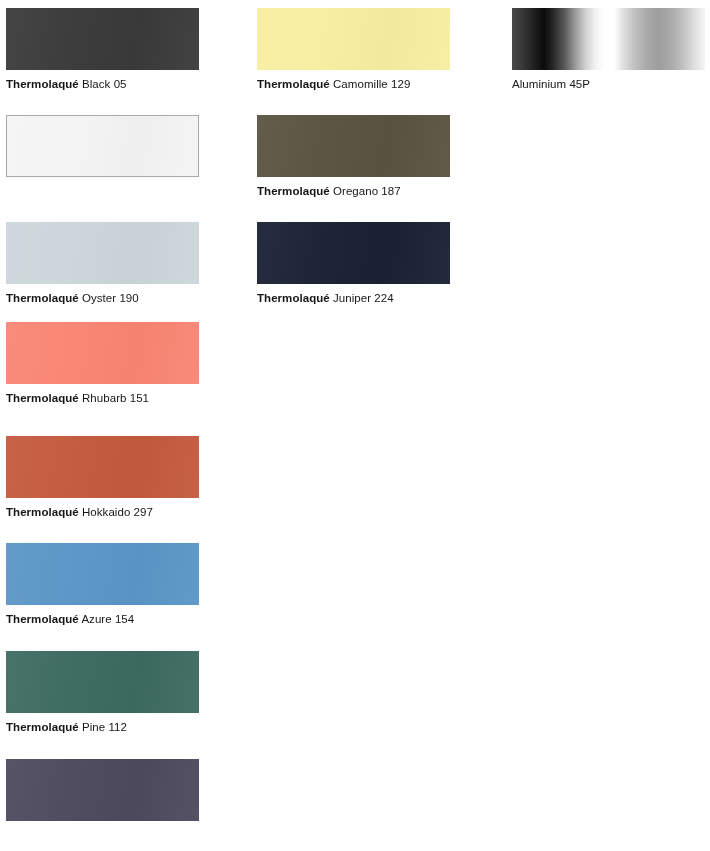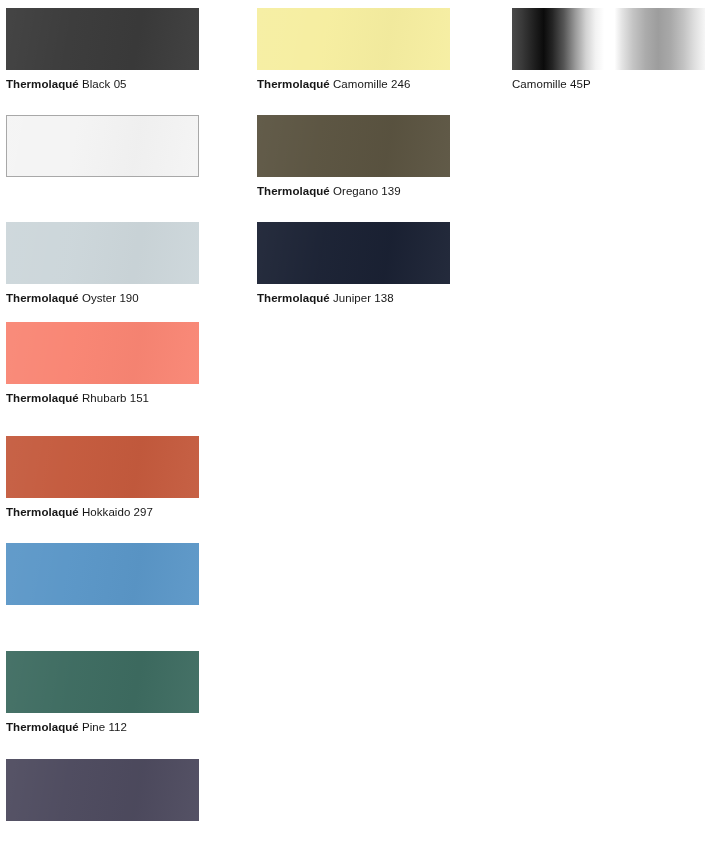--- a/index.html
+++ b/index.html
@@ -135,20 +135,21 @@
       <div class="swatch-chip" style="background:#c45a3d">
         <div class="sheen"></div>
       </div>
       <div class="swatch-label"><span class="brand">Thermolaqué</span> <span class="tone">Hokkaido 297</span></div>
     </div>
 
     <div class="swatch-entry" style="top:543px">
       <div class="swatch-chip" style="background:#5a96c7">
         <div class="sheen"></div>
       </div>
+      <div class="swatch-label"><span class="brand">Thermolaqué</span> <span class="tone">Azure 154</span></div>
     </div>
 
     <div class="swatch-entry" style="top:651px">
       <div class="swatch-chip" style="background:#3d6b60">
         <div class="sheen"></div>
       </div>
       <div class="swatch-label"><span class="brand">Thermolaqué</span> <span class="tone">Pine 112</span></div>
     </div>
 
     <div class="swatch-entry" style="top:759px">
@@ -158,44 +159,44 @@
     </div>
 
   </div>
 
   <div class="swatch-column column-2">
 
     <div class="swatch-entry" style="top:8px">
       <div class="swatch-chip" style="background:#f6eea0">
         <div class="sheen"></div>
       </div>
-      <div class="swatch-label"><span class="brand">Thermolaqué</span> <span class="tone">Camomille 246</span></div>
+      <div class="swatch-label"><span class="brand">Thermolaqué</span> <span class="tone">Camomille 129</span></div>
     </div>
 
     <div class="swatch-entry" style="top:115px">
       <div class="swatch-chip" style="background:#5a5340">
         <div class="sheen"></div>
       </div>
-      <div class="swatch-label"><span class="brand">Thermolaqué</span> <span class="tone">Oregano 139</span></div>
+      <div class="swatch-label"><span class="brand">Thermolaqué</span> <span class="tone">Oregano 187</span></div>
     </div>
 
     <div class="swatch-entry" style="top:222px">
       <div class="swatch-chip" style="background:#1a2133">
         <div class="sheen"></div>
       </div>
-      <div class="swatch-label"><span class="brand">Thermolaqué</span> <span class="tone">Juniper 138</span></div>
+      <div class="swatch-label"><span class="brand">Thermolaqué</span> <span class="tone">Juniper 224</span></div>
     </div>
 
   </div>
 
   <div class="swatch-column column-3">
 
     <div class="swatch-entry" style="top:8px">
       <div class="alu-chip">
         <div class="alu-panel alu-panel-left" style="background:linear-gradient(90deg,#4a4a4a 0%,#3a3a3a 10%,#1d1d1d 24%,#0b0b0b 33%,#242424 42%,#565656 54%,#9a9a9a 66%,#d2d2d2 77%,#f2f2f2 87%,#ffffff 96%);"></div>
         <div class="alu-panel alu-panel-right" style="background:linear-gradient(90deg,#fdfdfd 0%,#e3e3e3 8%,#c4c4c4 20%,#ababab 34%,#9d9d9d 48%,#a9a9a9 62%,#c2c2c2 76%,#dedede 88%,#f6f6f6 100%);"></div>
       </div>
-      <div class="swatch-label"><span class="tone">Camomille 45P</span></div>
+      <div class="swatch-label"><span class="tone">Aluminium 45P</span></div>
     </div>
 
   </div>
 
 </div>
 
 </body></html>

